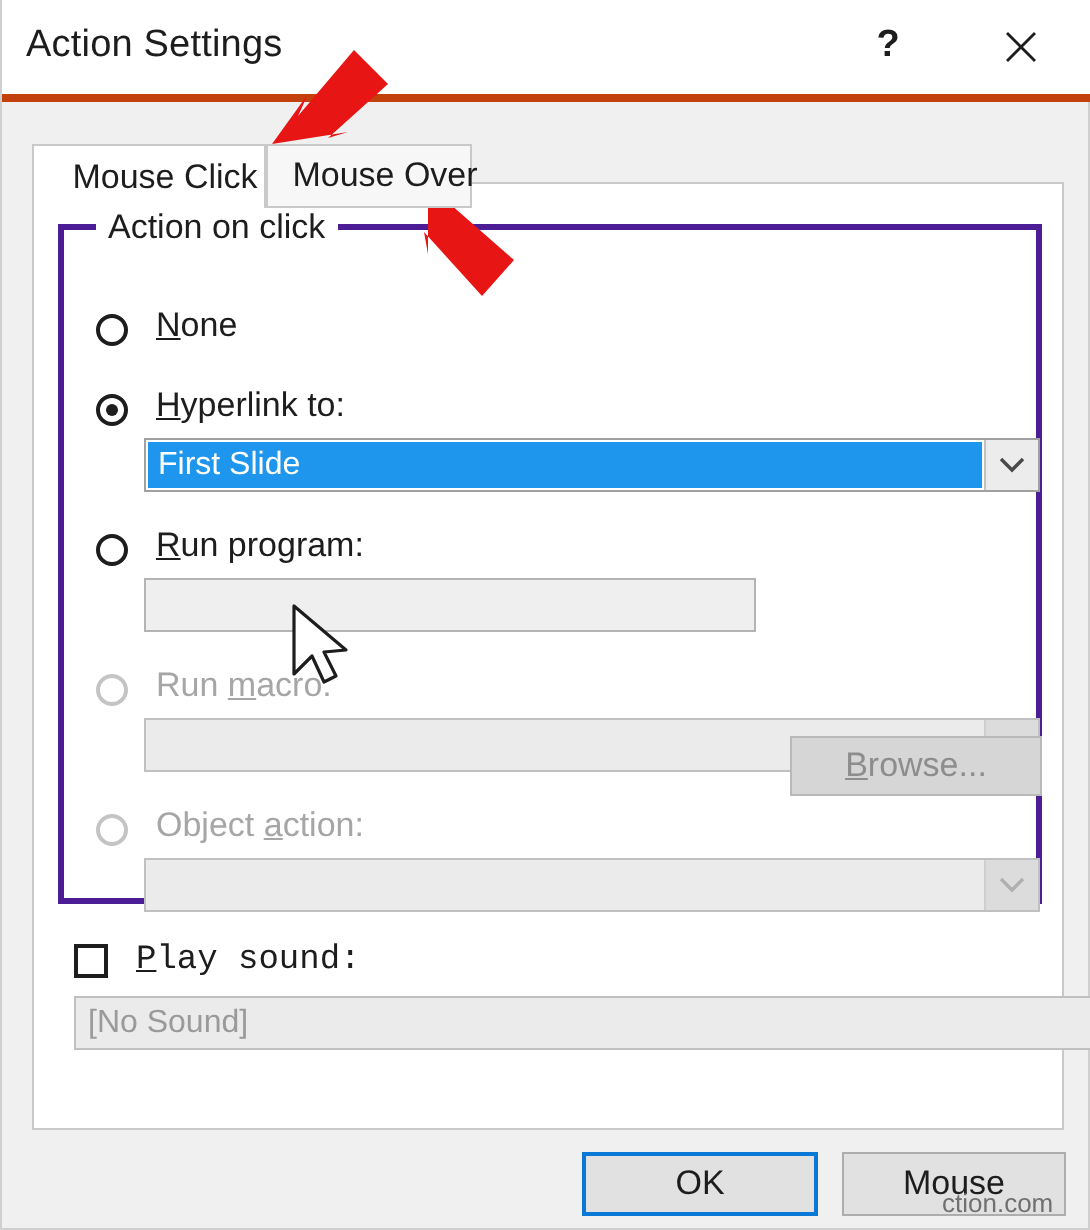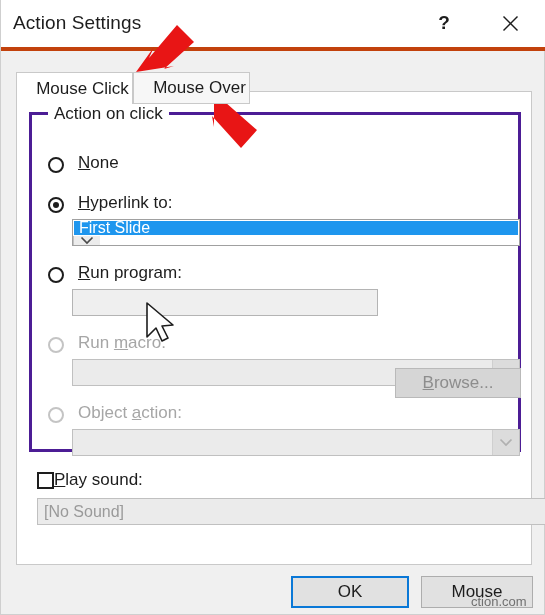--- a/index.html
+++ b/index.html
@@ -79,21 +79,21 @@
   #tab-mouse-click {
     left: 0;
     width: 117px;
     background: #ffffff;
     border: 1px solid #c9c9c9;
     border-bottom: none;
     z-index: 3;
   }
   #tab-mouse-over {
     left: 117px;
-    width: 117px;
+    width: 103px;
     background: #f7f7f7;
     border: 1px solid #c9c9c9;
     z-index: 2;
   }
 
   
   #tabpage {
     position: absolute;
     left: 15px; top: 91px;
     width: 516px; height: 474px;
@@ -238,23 +238,25 @@
     width: 17px; height: 17px;
     box-sizing: border-box;
     border: 2px solid #1d1d1d;
     background: #ffffff;
     flex: none;
     position: relative;
   }
   .checkbox.disabled { border: 1px solid #cccccc; }
   .checkbox.checked.disabled svg { display: block; }
   .check-label {
-    font-size: 17px;
-    color: #1d1d1d;
-    white-space: nowrap;
+    margin-left: 14px;
+    font-size: 17px;
+    color: #1d1d1d;
+    white-space: nowrap;
+    font-family: Liberation Mono, monospace;
   }
   .check-label.disabled { color: #8f8f8f; }
 
   
   .dlg-button {
     position: absolute;
     top: 576px;
     height: 32px;
     box-sizing: border-box;
     background: #e1e1e1;
@@ -323,21 +325,21 @@
       <div class="radio-row" style="top:36px">
         <span class="radio"></span>
         <span class="radio-label"><span class="ul">N</span>one</span>
       </div>
 
       <div class="radio-row" style="top:76px">
         <span class="radio checked"></span>
         <span class="radio-label"><span class="ul">H</span>yperlink to:</span>
       </div>
 
-      <div class="combo selected" style="left:40px; top:104px; width:448px;flex-direction:column;">
+      <div class="combo selected" style="left:40px; top:104px; width:448px;">
         <span class="combo-value">First Slide</span>
         <span class="combo-arrow">
           <svg width="14" height="9" viewBox="0 0 14 9" aria-hidden="true">
             <polyline points="1.5,1.5 7,7 12.5,1.5" fill="none" stroke="#4a4a4a" stroke-width="1.7"></polyline>
           </svg>
         </span>
       </div>
 
       <div class="radio-row" style="top:146px">
         <span class="radio"></span>

